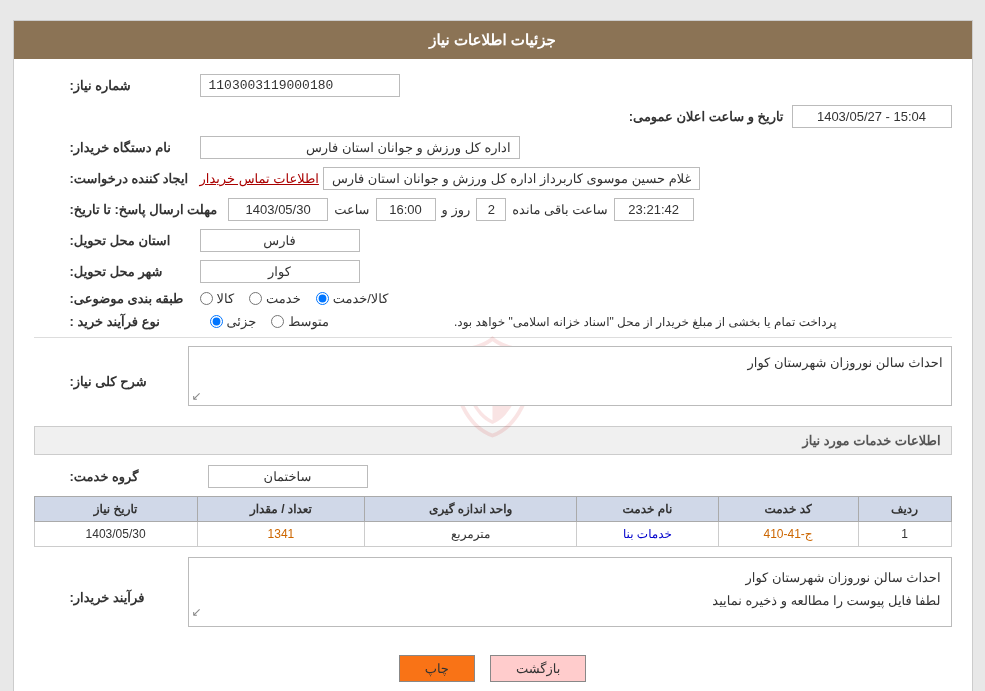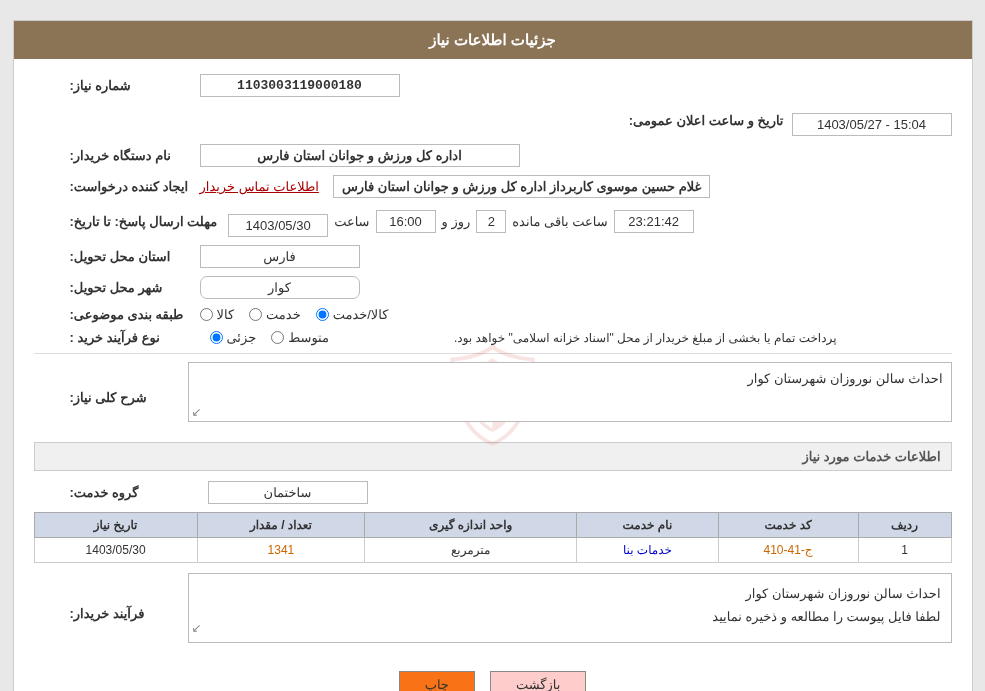--- a/index.html
+++ b/index.html
@@ -48,22 +48,20 @@
       min-width: 130px;
       text-align: left;
       padding-right: 5px;
       margin-left: 36px;
     }
     .info-value {
       border: 1px solid #bbb;
       background: #fff;
       padding: 3px 8px;
       min-width: 160px;
-      text-align: center;
-      font-weight: bold;
     }
     .info-value.wide {
       min-width: 320px;
     }
     .info-value.number {
       direction: ltr;
       font-family: Courier, monospace;
     }
     .top-row {
       display: flex;
@@ -86,21 +84,20 @@
       white-space: nowrap;
     }
     .input-box {
       border: 1px solid #bbb;
       background: #fff;
       padding: 3px 8px;
       text-align: center;
     }
     .input-box.ltr {
       direction: ltr;
-      margin-top: 8px;
     }
     .delivery-row {
       display: flex;
       align-items: center;
       justify-content: flex-end;
       margin-bottom: 8px;
       gap: 6px;
     }
     .link-text {
       color: #a00;
@@ -261,42 +258,42 @@
       </div>
     </div>
 
     <div class="info-row">
       <span class="info-value wide">اداره کل ورزش و جوانان استان فارس</span>
       <span class="info-label">نام دستگاه خریدار:</span>
     </div>
 
     <div class="info-row">
       <span class="info-value wide" style="min-width:360px;">غلام حسین موسوی کاربرداز اداره کل ورزش و جوانان استان فارس</span>
-      <span class="link-text" style="margin-right:14px;">اطلاعات تماس خریدار</span>
+      <span class="link-text" style="margin-right:4px;">اطلاعات تماس خریدار</span>
       <span class="info-label">ایجاد کننده درخواست:</span>
     </div>
 
     <div class="delivery-row">
       <span class="input-box" style="min-width:80px;">23:21:42</span>
       <span>ساعت باقی مانده</span>
       <span class="input-box" style="min-width:30px;">2</span>
       <span>روز و</span>
       <span class="input-box" style="min-width:60px;">16:00</span>
       <span>ساعت</span>
       <span class="input-box ltr" style="min-width:100px;">1403/05/30</span>
       <span class="info-label">مهلت ارسال پاسخ: تا تاریخ:</span>
     </div>
 
     <div class="info-row">
       <span class="input-box" style="min-width:160px;">فارس</span>
       <span class="info-label">استان محل تحویل:</span>
     </div>
 
     <div class="info-row">
-      <span class="input-box" style="min-width:160px;border-radius:7px;">کوار</span>
+      <span class="input-box" style="min-width:160px;">کوار</span>
       <span class="info-label">شهر محل تحویل:</span>
     </div>
 
     <div class="info-row">
       <div class="radio-group">
         <div class="radio-item">
           <span>کالا/خدمت</span>
           <input type="radio" name="tabaqe" checked="" style="">
         </div>
         <div class="radio-item">

